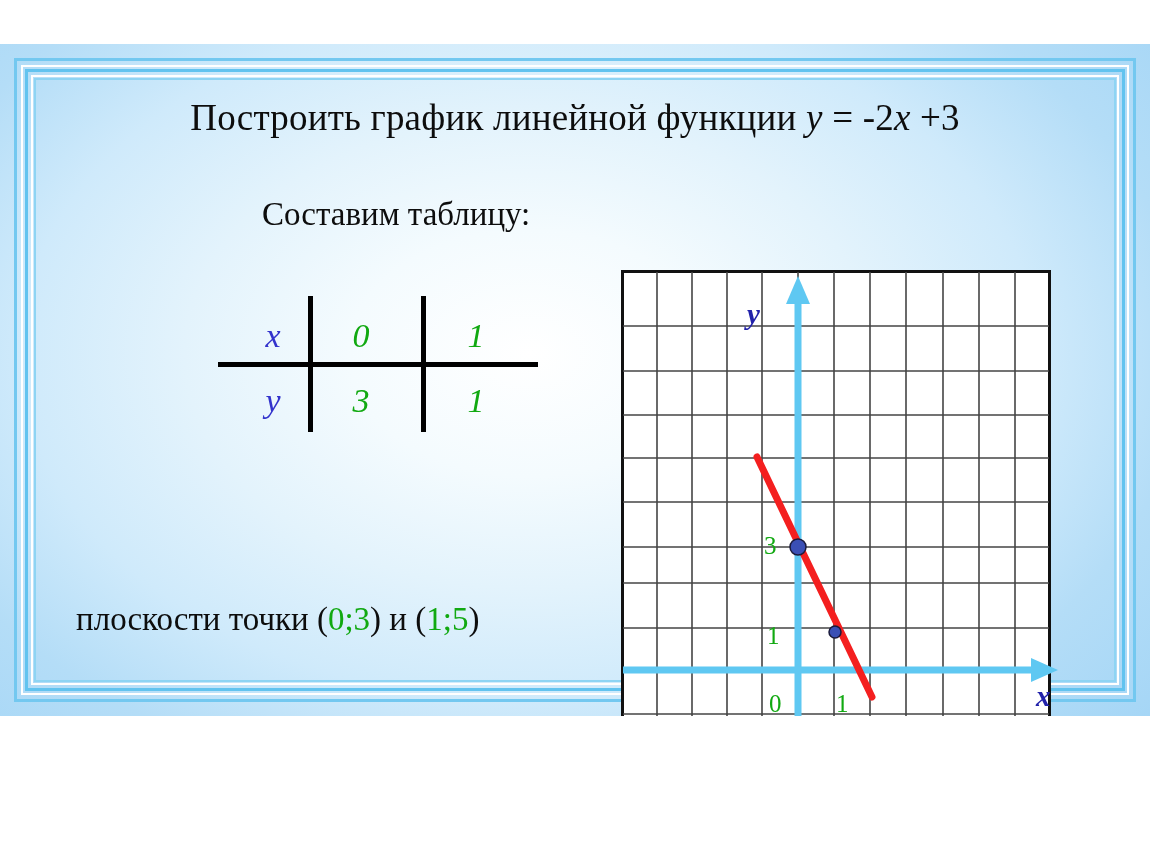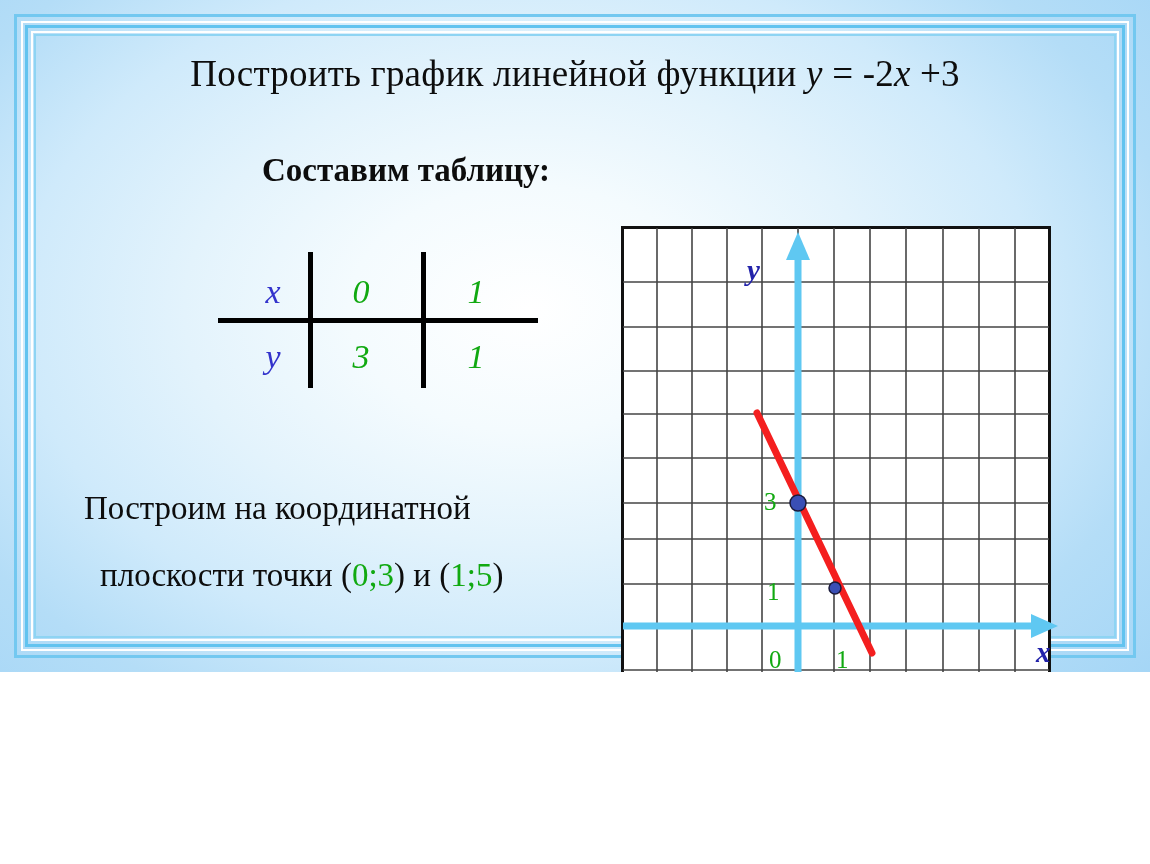--- a/index.html
+++ b/index.html
@@ -19,20 +19,21 @@
     height: 672px;
     background:
       radial-gradient(ellipse 820px 560px at 46% 46%,
         #ffffff 0%,
         #f4fbfe 22%,
         #e3f3fc 42%,
         #cfeafb 62%,
         #b4ddf7 80%,
         #a5d6f6 100%);
     overflow: hidden;
+    margin-top: 44px;
   }
 
   
   .frame {
     position: absolute;
     border-style: solid;
     pointer-events: none;
   }
   .frame-1 { left: 14px;  top: 14px;  right: 14px;  bottom: 14px;  border-width: 3px; border-color: #73c8f0; }
   .frame-2 { left: 21px;  top: 21px;  right: 21px;  bottom: 21px;  border-width: 2px; border-color: #ffffff; }
@@ -54,31 +55,30 @@
   }
   #title .italic { font-style: italic; }
 
   #subtitle {
     position: absolute;
     left: 262px;
     top: 152px;
     font-size: 33px;
     color: #0d0d0d;
     white-space: nowrap;
-    font-weight: bold;
   }
 
   .body-line {
     position: absolute;
     font-size: 33px;
     color: #0d0d0d;
     white-space: nowrap;
   }
   #body-line-1 { left: 84px;  top: 490px; }
-  #body-line-2 { left: 100px;  top: 557px; }
+  #body-line-2 { left: 76px;  top: 557px; }
   #body-line-3 { left: 74px;  top: 673px; }
   .green { color: #11a911; }
 
   
   #value-table {
     position: absolute;
     left: 218px;
     top: 252px;
     width: 320px;
     height: 136px;
@@ -182,21 +182,20 @@
 
     <div class="cell hdr r1 cx">x</div>
     <div class="cell val r1 c1">0</div>
     <div class="cell val r1 c2">1</div>
 
     <div class="cell hdr r2 cx">y</div>
     <div class="cell val r2 c1">3</div>
     <div class="cell val r2 c2">1</div>
   </div>
 
-  <div class="body-line" id="body-line-1">Построим  на  координатной</div>
 
   <div class="body-line" id="body-line-2"><span>плоскости  точки  (</span><span class="green">0;3</span><span>)  и  (</span><span class="green">1;5</span><span>)</span></div>
 
 
   <div id="graph">
     <div id="graph-border"></div>
 
     <svg width="430" height="530" viewBox="0 0 430 530">
       <g stroke="#444444" stroke-width="1.6">
         <line x1="36" y1="2" x2="36" y2="528"></line>

